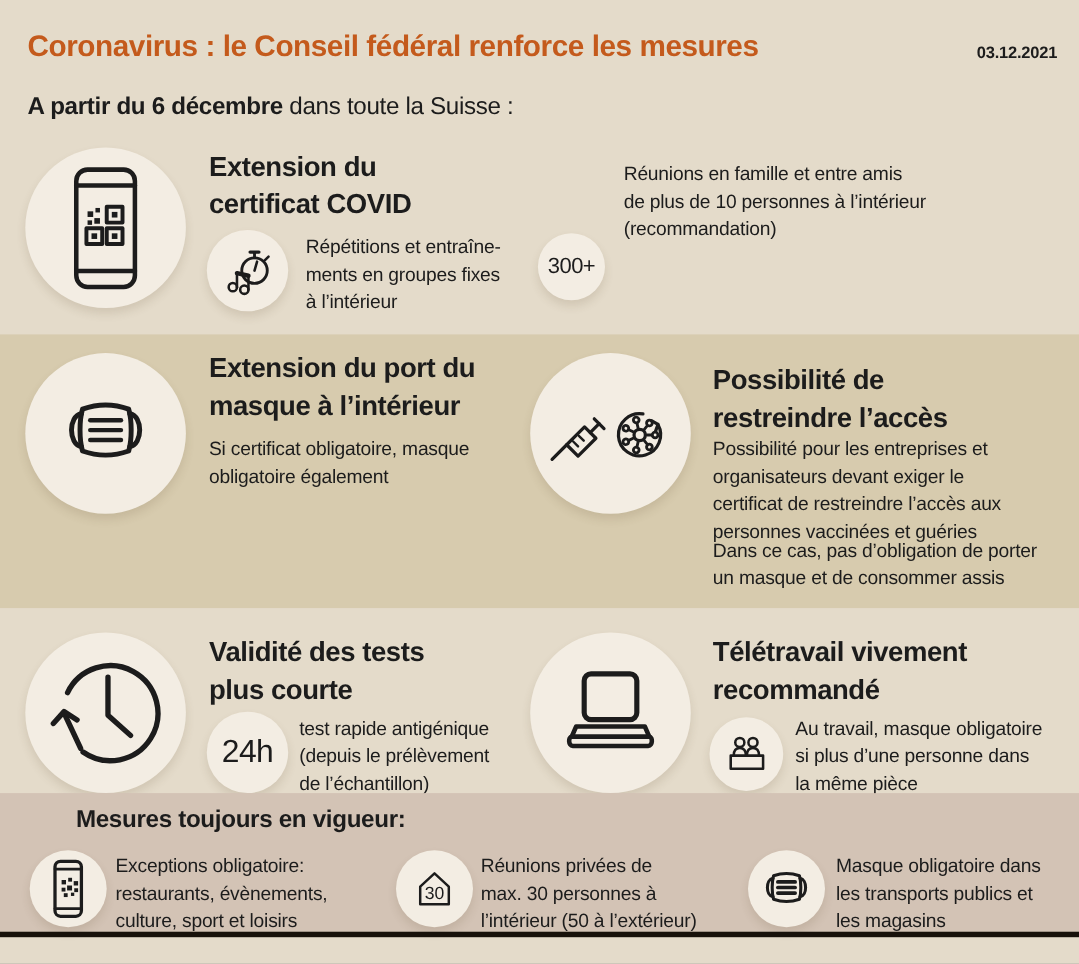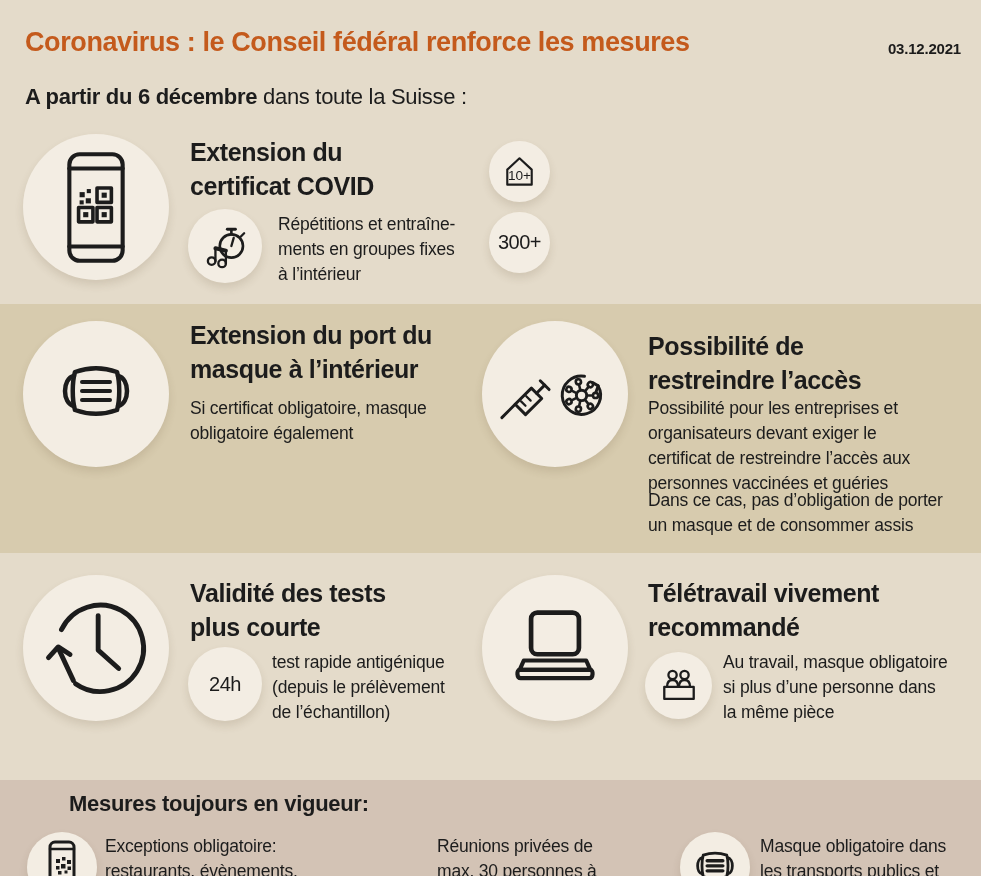--- a/index.html
+++ b/index.html
@@ -26,21 +26,21 @@
   .h-title{position:absolute;left:25px;top:27px;font-size:27px;font-weight:bold;
     color:var(--accent);letter-spacing:-0.4px;}
   .h-date{position:absolute;right:20px;top:40px;font-size:15px;font-weight:bold;letter-spacing:-0.2px;}
   .h-intro{position:absolute;left:25px;top:84px;font-size:22px;letter-spacing:-0.3px;text-align:center;}
   .h-intro .b{font-weight:bold;}
 
   .title{position:absolute;font-size:25px;font-weight:bold;line-height:1.34;
     letter-spacing:-0.4px;white-space:pre-line;}
   .body{position:absolute;font-size:17.5px;line-height:1.42;letter-spacing:-0.2px;white-space:pre-line;}
   .badge{font-size:20px;letter-spacing:-0.5px;color:var(--ink);}
-  .badge.b24{font-size:20px;}
+  .badge.b24{font-size:29px;}
 
   .f-heading{position:absolute;left:25px;top:11px;font-size:22px;font-weight:bold;letter-spacing:-0.3px;margin-left:44px;}
 
   svg.ic{stroke:var(--ink);fill:none;stroke-width:4;stroke-linecap:round;stroke-linejoin:round;}
   svg.ic text{stroke:none;fill:var(--ink);font-family:"Liberation Sans",sans-serif;}
   svg.ic .fill{fill:var(--ink);stroke:none;}
 </style>
 </head>
 <body>
 
@@ -83,26 +83,23 @@
           <circle cx="45" cy="80" r="6.5"></circle>
         <line x1="33.5" y1="76" x2="33.5" y2="54"></line>
           <line x1="51.5" y1="80" x2="51.5" y2="58"></line>
         <line x1="33.5" y1="54" x2="51.5" y2="58" stroke-width="7"></line>
       </svg>
     </div>
     <div class="body" style="left:278px;top:92px">Répétitions et entraîne-
 ments en groupes fixes
 à l’intérieur</div>
 
-    <div class="bubble sm" style="left:489px;top:21px">
-      <svg class="ic" width="47" height="47" viewBox="0 0 100 100">
-        <path d="M24 46 L50 22 L76 46 L76 78 L24 78 Z" stroke-width="4.5"></path>
-        <text x="50" y="68" text-anchor="middle" font-size="29">10+</text>
-      </svg>
-    </div>
+    <div class="body" style="left:567px;top:26px">Réunions en famille et entre amis
+de plus de 10 personnes à l’intérieur
+(recommandation)</div>
 
     <div class="bubble sm" style="left:489px;top:92px">
       <span class="badge">300+</span>
     </div>
   </div>
 
   <div class="band mid" style="height:249px">
     <div class="bubble lg" style="left:23px;top:17px">
       <svg class="ic" width="100" height="72" viewBox="0 0 100 72">
         <path d="M29 14 C43 9 57 9 71 14 C74 24 74 42 71 52 C57 57 43 57 29 52 C26 42 26 24 29 14 Z" stroke-width="4.5"></path>
@@ -164,21 +161,21 @@
     <div class="title" style="left:648px;top:26px">Possibilité de
 restreindre l’accès</div>
     <div class="body" style="left:648px;top:92px">Possibilité pour les entreprises et
 organisateurs devant exiger le
 certificat de restreindre l’accès aux
 personnes vaccinées et guéries</div>
     <div class="body" style="left:648px;top:184px">Dans ce cas, pas d’obligation de porter
 un masque et de consommer assis</div>
   </div>
 
-  <div class="band light" style="height:227px">
+  <div class="band light" style="height:168px">
     <div class="bubble lg" style="left:23px;top:22px">
       <svg class="ic" width="108" height="108" viewBox="0 0 100 100">
         <path d="M18 33 A40 40 0 1 1 31 83" stroke-width="4.5"></path>
         <line x1="29" y1="80" x2="15" y2="50" stroke-width="4.5"></line>
         <path d="M6 59 L15 49 L26 56" stroke-width="4.5"></path>
         <path d="M52 20 L52 52 L71 69" stroke-width="4.5"></path>
       </svg>
     </div>
     <div class="title" style="left:190px;top:24px">Validité des tests
 plus courte</div>
@@ -227,20 +224,26 @@
         <rect class="fill" x="38" y="48" width="9" height="9"></rect>
           <rect class="fill" x="51" y="53" width="7" height="7"></rect>
         <rect class="fill" x="32" y="62" width="7" height="7"></rect>
           <rect class="fill" x="45" y="61" width="6" height="6"></rect>
       </svg>
     </div>
     <div class="body" style="left:105px;top:54px">Exceptions obligatoire:
 restaurants, évènements,
 culture, sport et loisirs</div>
 
+    <div class="bubble ft" style="left:360px;top:52px">
+      <svg class="ic" width="50" height="50" viewBox="0 0 100 100">
+        <path d="M24 46 L50 22 L76 46 L76 78 L24 78 Z" stroke-width="4.5"></path>
+        <text x="50" y="69" text-anchor="middle" font-size="32">30</text>
+      </svg>
+    </div>
     <div class="body" style="left:437px;top:54px">Réunions privées de
 max. 30 personnes à
 l’intérieur (50 à l’extérieur)</div>
 
     <div class="bubble ft" style="left:680px;top:52px">
       <svg class="ic" width="56" height="41" viewBox="0 0 100 72">
         <path d="M29 14 C43 9 57 9 71 14 C74 24 74 42 71 52 C57 57 43 57 29 52 C26 42 26 24 29 14 Z" stroke-width="5"></path>
         <line x1="36" y1="24" x2="64" y2="24" stroke-width="6"></line>
           <line x1="36" y1="33" x2="64" y2="33" stroke-width="6"></line>
           <line x1="36" y1="42" x2="64" y2="42" stroke-width="6"></line>

